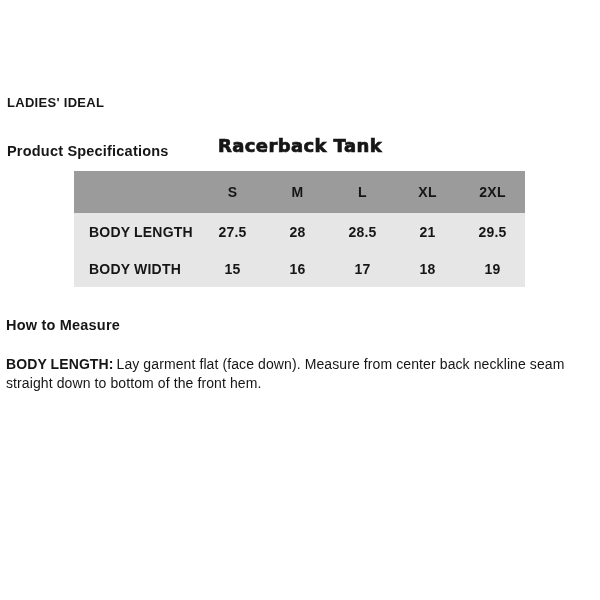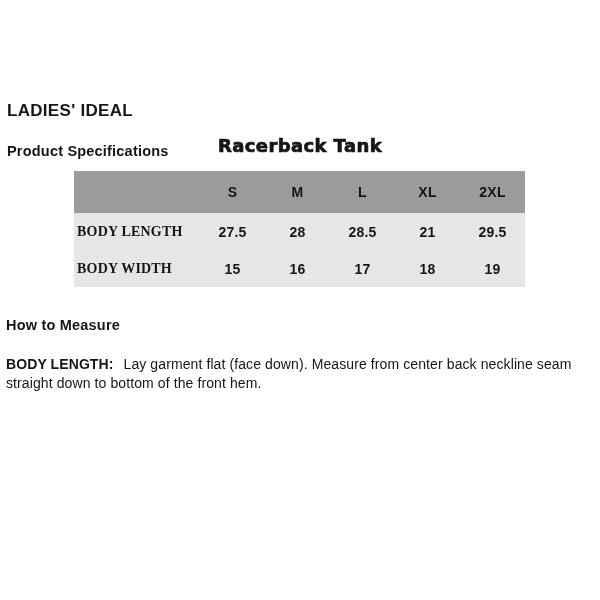--- a/index.html
+++ b/index.html
@@ -8,22 +8,22 @@
     background: #ffffff;
     font-family: "Liberation Sans", sans-serif;
     color: #161616;
     position: relative;
     overflow: hidden;
   }
   .page { position: absolute; inset: 0; background: #ffffff; }
 
   .brand {
     position: absolute;
-    left: 7px; top: 101px;
-    font-size: 17px;
+    left: 7px; top: 95px;
+    font-size: 13px;
     font-weight: bold;
     letter-spacing: 0.3px;
   }
   .section-label {
     position: absolute;
     left: 7px; top: 143px;
     font-size: 14.5px;
     font-weight: bold;
     letter-spacing: 0.2px;
   }
@@ -45,25 +45,24 @@
     width: 451px;
   }
   .t-row { display: flex; align-items: center; }
   .t-head {
     height: 42px;
     background: #9b9b9b;
   }
   .t-body { height: 37px; background: #e6e6e6; }
   .t-label {
     width: 126px;
-    padding-left: 3px;
+    padding-left: 15px;
     font-weight: bold;
     font-size: 14px;
     letter-spacing: 0.2px;
-    font-family: Liberation Serif, serif;
   }
   .t-cell {
     flex: 1;
     text-align: center;
     font-weight: bold;
     font-size: 14px;
     letter-spacing: 0.2px;
   }
 
   .measure-heading {
@@ -76,21 +75,21 @@
   .measure-item {
     position: absolute;
     left: 6px;
     width: 589px;
     font-size: 14px;
     line-height: 19px;
     letter-spacing: 0.1px;
   }
   .measure-item.first { top: 355px; }
   .measure-item.second { top: 394px; }
-  .measure-item .term { font-weight: bold; margin-right: 10px; }
+  .measure-item .term { font-weight: bold; margin-right: 3px; }
 </style>
 </head>
 <body>
 
 <div class="page">
 
   <div class="brand">LADIES' IDEAL</div>
 
   <div class="section-label">Product Specifications</div>
 

